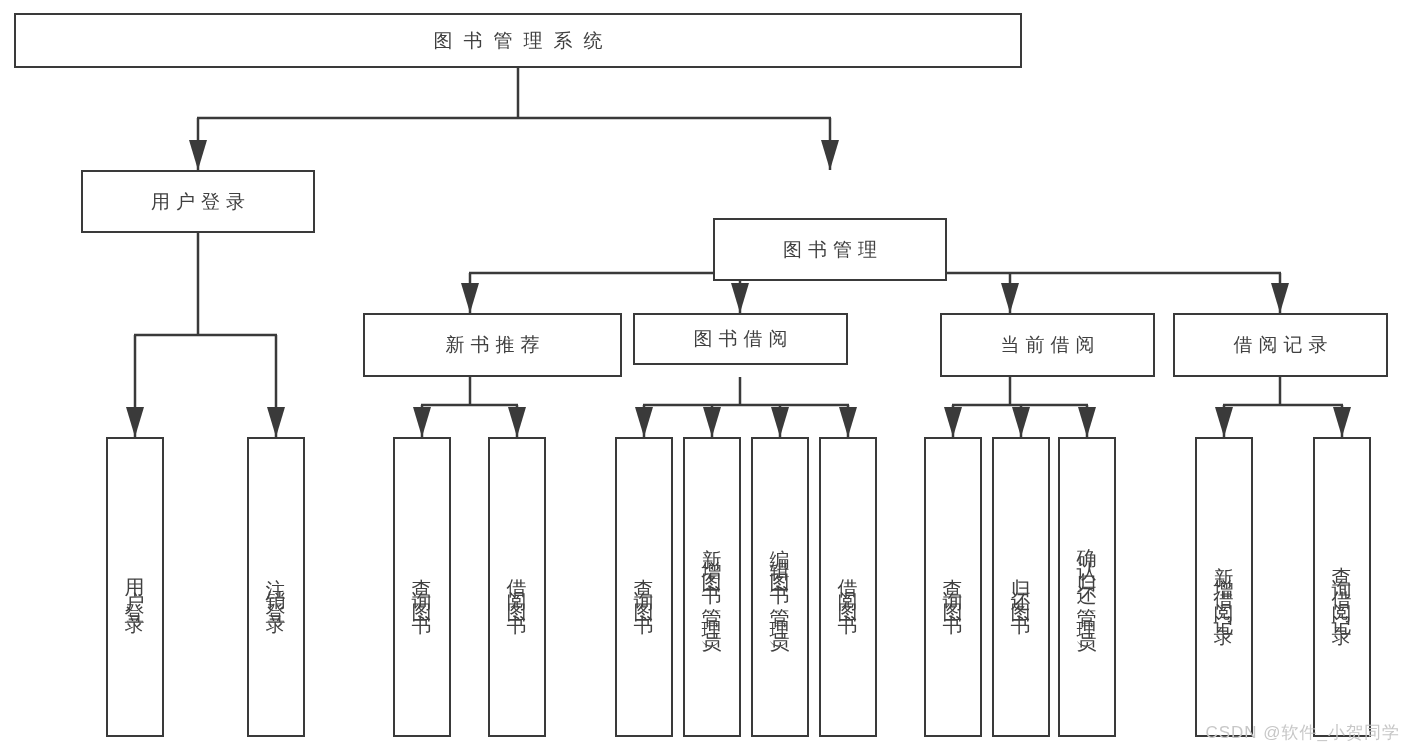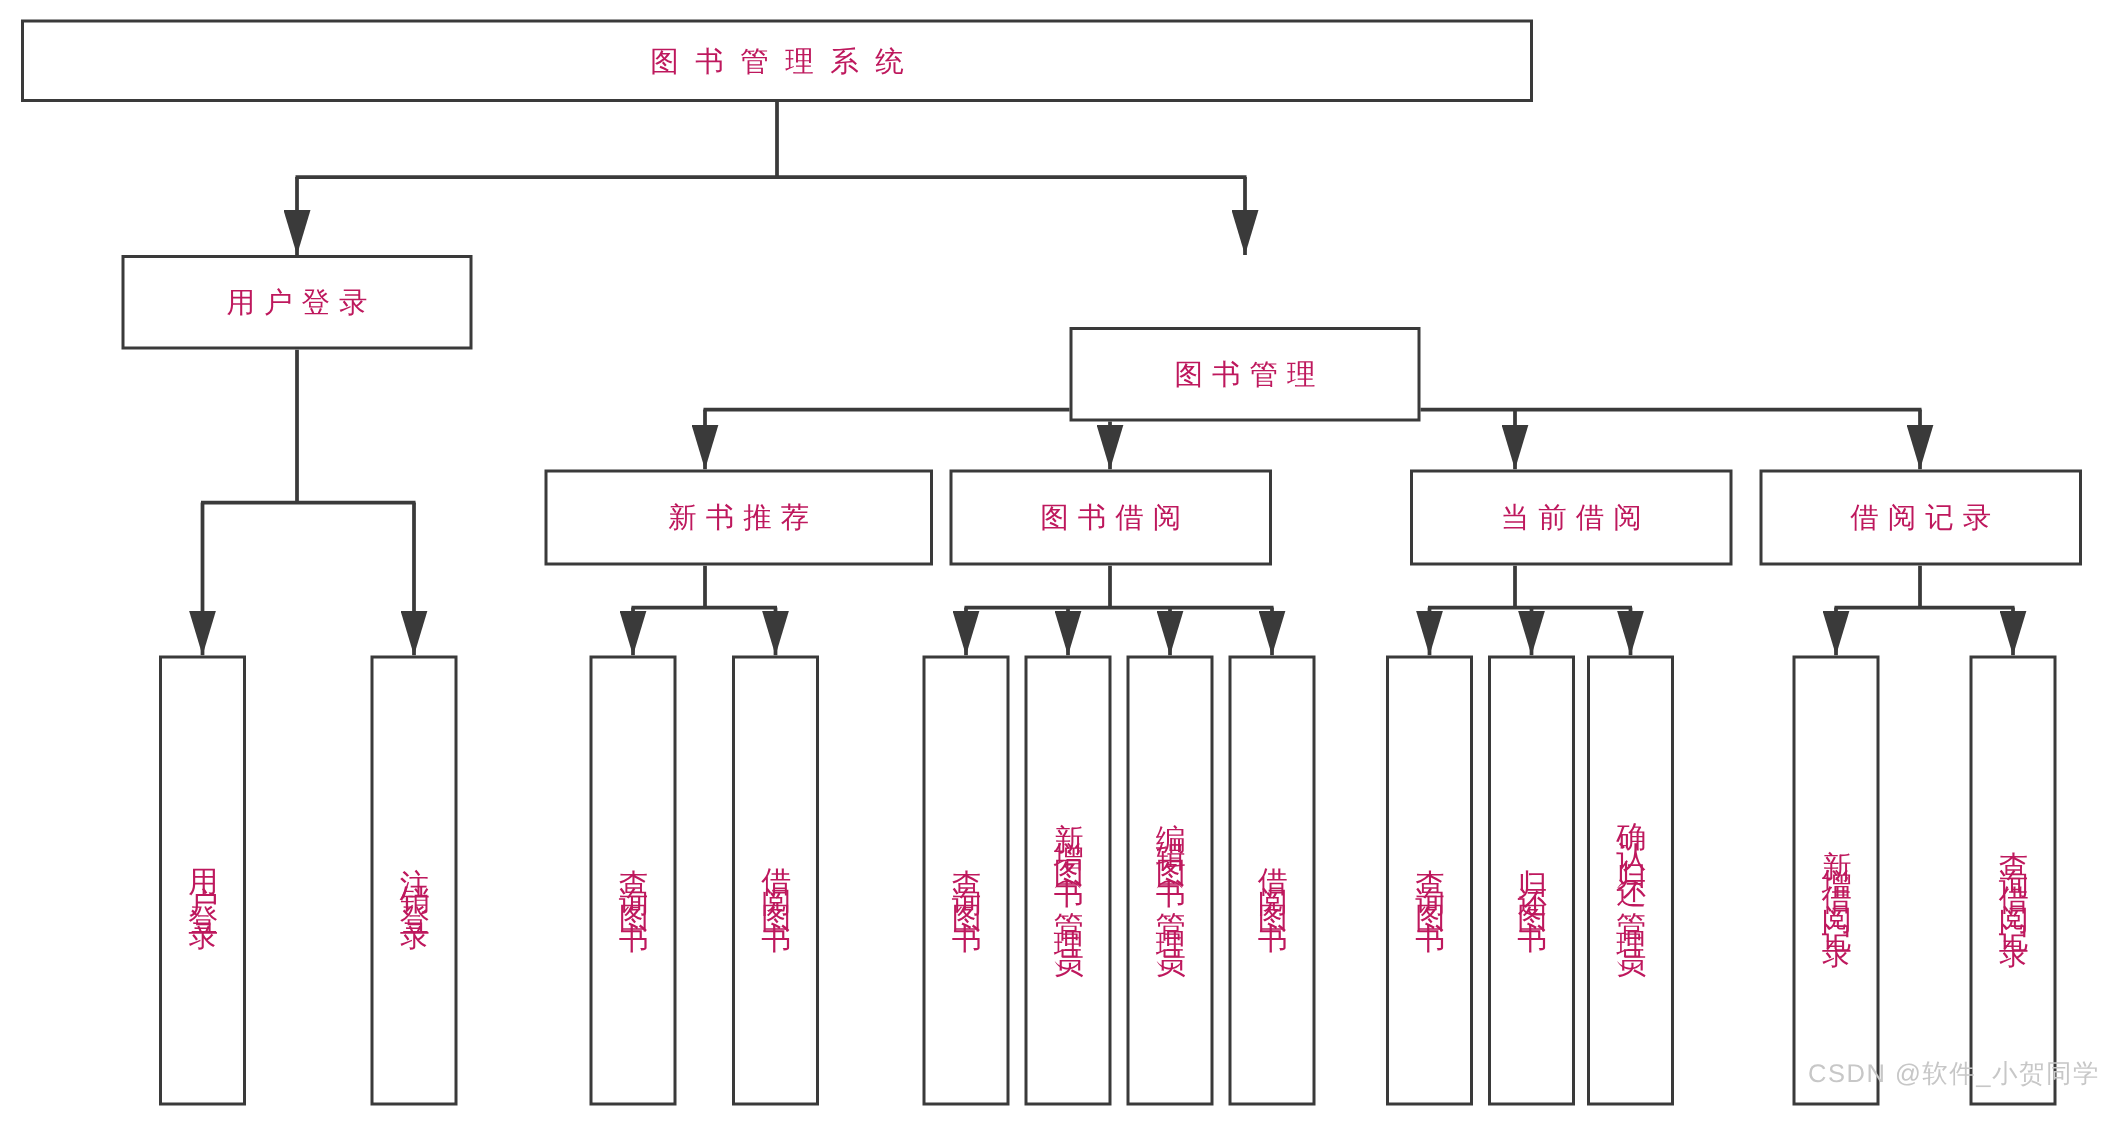--- a/index.html
+++ b/index.html
@@ -5,33 +5,33 @@
   html,body { margin:0; padding:0; background:#ffffff; }
   #canvas {
     position:relative; width:1405px; height:747px; background:#ffffff;
     font-family:"Liberation Sans","DejaVu Sans",sans-serif; overflow:hidden;
   }
   #connectors { position:absolute; left:0; top:0; width:1405px; height:747px; }
   #connectors line { stroke:#3a3a3a; stroke-width:2.5; }
   #connectors .ar { marker-end:url(#arrowhead); }
   .node {
     position:absolute; box-sizing:border-box; background:#ffffff;
-    border:2.5px solid #3a3a3a; color:#be185d;
+    border:2.5px solid #3a3a3a; color:#404040;
     display:flex; align-items:center; justify-content:center;
     text-align:center; white-space:nowrap;
   }
   .h-node { font-size:19px; letter-spacing:6px; text-indent:6px; }
   .root-node { font-size:19px; letter-spacing:11px; text-indent:11px; }
   .v-node {
     writing-mode:vertical-rl; text-orientation:mixed;
     font-size:20px; letter-spacing:12px; white-space:normal;
     width:58px; height:300px; top:437px; line-height:1.1;
   }
   #watermark {
-    position:absolute; right:5px; bottom:20px; z-index:5;
+    position:absolute; right:5px; bottom:3px; z-index:5;
     color:#c7c7c7; font-size:17px; letter-spacing:1px;
   }
 </style>
 </head>
 <body>
 
 <div id="canvas">
 
   <svg id="connectors" viewBox="0 0 1405 747" xmlns="http://www.w3.org/2000/svg">
     <defs>
@@ -80,21 +80,21 @@
     <line class="ar" x1="1224" y1="405" x2="1224" y2="437"></line>
     <line class="ar" x1="1342" y1="405" x2="1342" y2="437"></line>
   </svg>
 
   <div class="node root-node" style="left:14px; top:13px; width:1008px; height:55px;">图书管理系统</div>
 
   <div class="node h-node" style="left:81px; top:170px; width:234px; height:63px;">用户登录</div>
   <div class="node h-node" style="left:713px; top:170px; width:234px; height:63px;margin-top:48px;">图书管理</div>
 
   <div class="node h-node" style="left:363px; top:313px; width:259px; height:64px;">新书推荐</div>
-  <div class="node h-node" style="left:633px; top:313px; width:215px; height:64px;">图书借阅</div>
+  <div class="node h-node" style="left:633px; top:313px; width:215px; height:52px;">图书借阅</div>
   <div class="node h-node" style="left:940px; top:313px; width:215px; height:64px;">当前借阅</div>
   <div class="node h-node" style="left:1173px; top:313px; width:215px; height:64px;">借阅记录</div>
 
   <div class="node v-node" style="left:106px;">用户登录</div>
   <div class="node v-node" style="left:247px;">注销登录</div>
   <div class="node v-node" style="left:393px;">查询图书</div>
   <div class="node v-node" style="left:488px;">借阅图书</div>
   <div class="node v-node" style="left:615px;">查询图书</div>
   <div class="node v-node" style="left:683px;">新增图书（管理员）</div>
   <div class="node v-node" style="left:751px;">编辑图书（管理员）</div>

